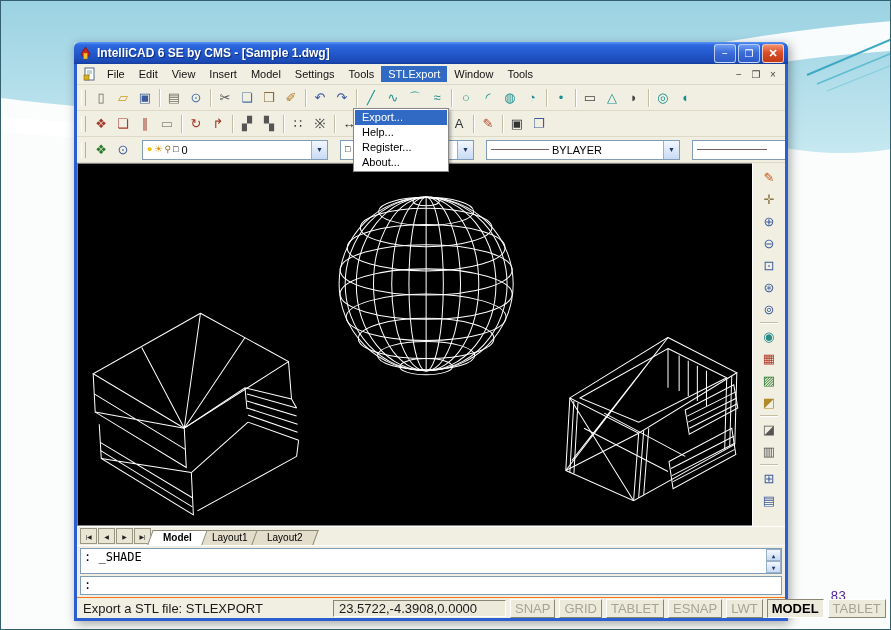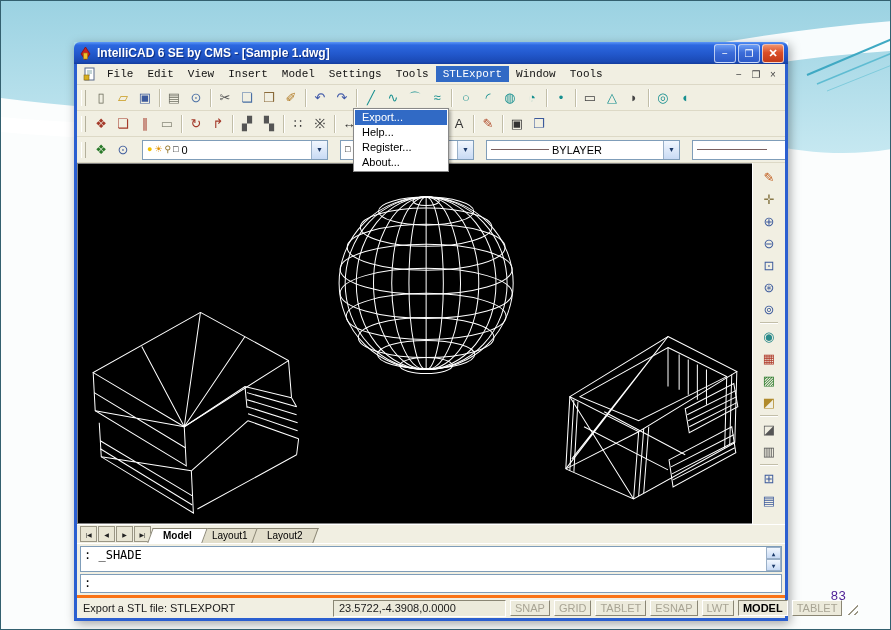--- a/index.html
+++ b/index.html
@@ -18,21 +18,21 @@
   .tb-winbtns{margin-left:auto;display:flex;gap:2px;}
   .tb-winbtns span{width:20px;height:17px;border-radius:3px;border:1px solid rgba(255,255,255,.65);
       display:flex;align-items:center;justify-content:center;color:#fff;font-size:10px;
       background:linear-gradient(180deg,#6a9cf4,#3c6cd8 45%,#2c5ac8);}
   .tb-winbtns span:last-child{background:linear-gradient(180deg,#f0926c,#da4e28 45%,#c23a18);font-size:11px;font-weight:bold;}
 
   .win-body{flex:1;border:3px solid #2b5fd0;border-top:0;background:#f1efe2;display:flex;flex-direction:column;min-height:0;position:relative;}
 
   .menubar{height:20px;flex:none;display:flex;align-items:center;font-size:11px;color:#111;padding-left:3px;border-bottom:1px solid #dcd8c6;}
   .doc-icon{width:14px;height:14px;margin:0 3px;flex:none;}
-  .menu-item{padding:2px 7px;white-space:nowrap;font-family:Liberation Mono, monospace;}
+  .menu-item{padding:2px 7px;white-space:nowrap;}
   .menu-item.active{background:#316ac5;color:#fff;}
   .mdi{margin-left:auto;display:flex;gap:3px;padding-right:5px;color:#444;font-size:10px;}
   .mdi span{width:14px;text-align:center;}
 
   .toolbar-row{height:25px;flex:none;display:flex;align-items:center;background:#f1efe2;border-bottom:1px solid #ddd9c6;padding-left:2px;}
   .grip{width:3px;height:16px;margin:0 4px 0 2px;border-left:1px solid #fff;border-right:1px solid #b4b09c;}
   .tb-btn{width:22px;height:20px;flex:none;display:flex;align-items:center;justify-content:center;font-size:13px;line-height:1;}
   .tb-sep{width:1px;height:18px;background:#c2be a8;background:#c2bea8;margin:0 3px;box-shadow:1px 0 0 #fff;flex:none;}
 
   .combo{height:20px;background:#fff;border:1px solid #7f9db9;display:flex;align-items:center;font-size:11px;color:#000;
@@ -58,22 +58,22 @@
   .tab.active{background:#fff;font-weight:bold;z-index:2;}
 
   .cmdarea{height:52px;flex:none;background:#f1efe2;border-top:1px solid #fff;padding:2px 3px;display:flex;flex-direction:column;gap:2px;box-sizing:border-box;}
   .cmd-history{flex:1;background:#fff;border:1px solid #7f9db9;display:flex;font:12px "DejaVu Sans Mono",monospace;color:#000;padding-left:3px;min-height:0;}
   .cmd-hist-text{padding-top:1px;white-space:pre;}
   .cmd-scroll{margin-left:auto;width:15px;display:flex;flex-direction:column;flex:none;}
   .cmd-scroll span{flex:1;border:1px solid #9ab0c8;background:linear-gradient(180deg,#f2f7fe,#c8daf4);
         display:flex;align-items:center;justify-content:center;font-size:6px;color:#1c3a6a;}
   .cmd-input{height:17px;flex:none;background:#fff;border:1px solid #7f9db9;font:12px "DejaVu Sans Mono",monospace;color:#000;padding:0 3px;line-height:16px;white-space:pre;}
 
-  .statusbar{height:20px;flex:none;display:flex;align-items:center;background:#f1efe2;border-top:3px solid #f97316;
-             font-size:11px;color:#1a1a1a;padding:0 2px;gap:4px;}
+  .statusbar{height:20px;flex:none;display:flex;align-items:center;background:#f1efe2;border-top:1px solid #f97316;
+             font-size:13px;color:#1a1a1a;padding:0 2px;gap:4px;}
   .status-msg{width:246px;padding-left:4px;white-space:nowrap;overflow:hidden;flex:none;}
   .status-coords{width:166px;height:15px;flex:none;display:flex;align-items:center;padding-left:5px;
                  border:1px solid;border-color:#8a8674 #fff #fff #8a8674;background:#eceadb;}
   .toggles{margin-left:auto;display:flex;gap:4px;align-items:center;}
   .toggle{padding:1px 4px;border:1px solid;border-color:#fff #8a8674 #8a8674 #fff;color:#a8a494;background:#eceadb;white-space:nowrap;}
   .toggle.on{color:#000;font-weight:bold;border-color:#8a8674 #fff #fff #8a8674;}
   .resize-grip{width:12px;height:14px;flex:none;background:
       linear-gradient(135deg,transparent 50%,#fff 50%,#fff 58%,#9a9684 58%,#9a9684 66%,transparent 66%,
       transparent 74%,#fff 74%,#fff 82%,#9a9684 82%,#9a9684 90%,transparent 90%);}
 

